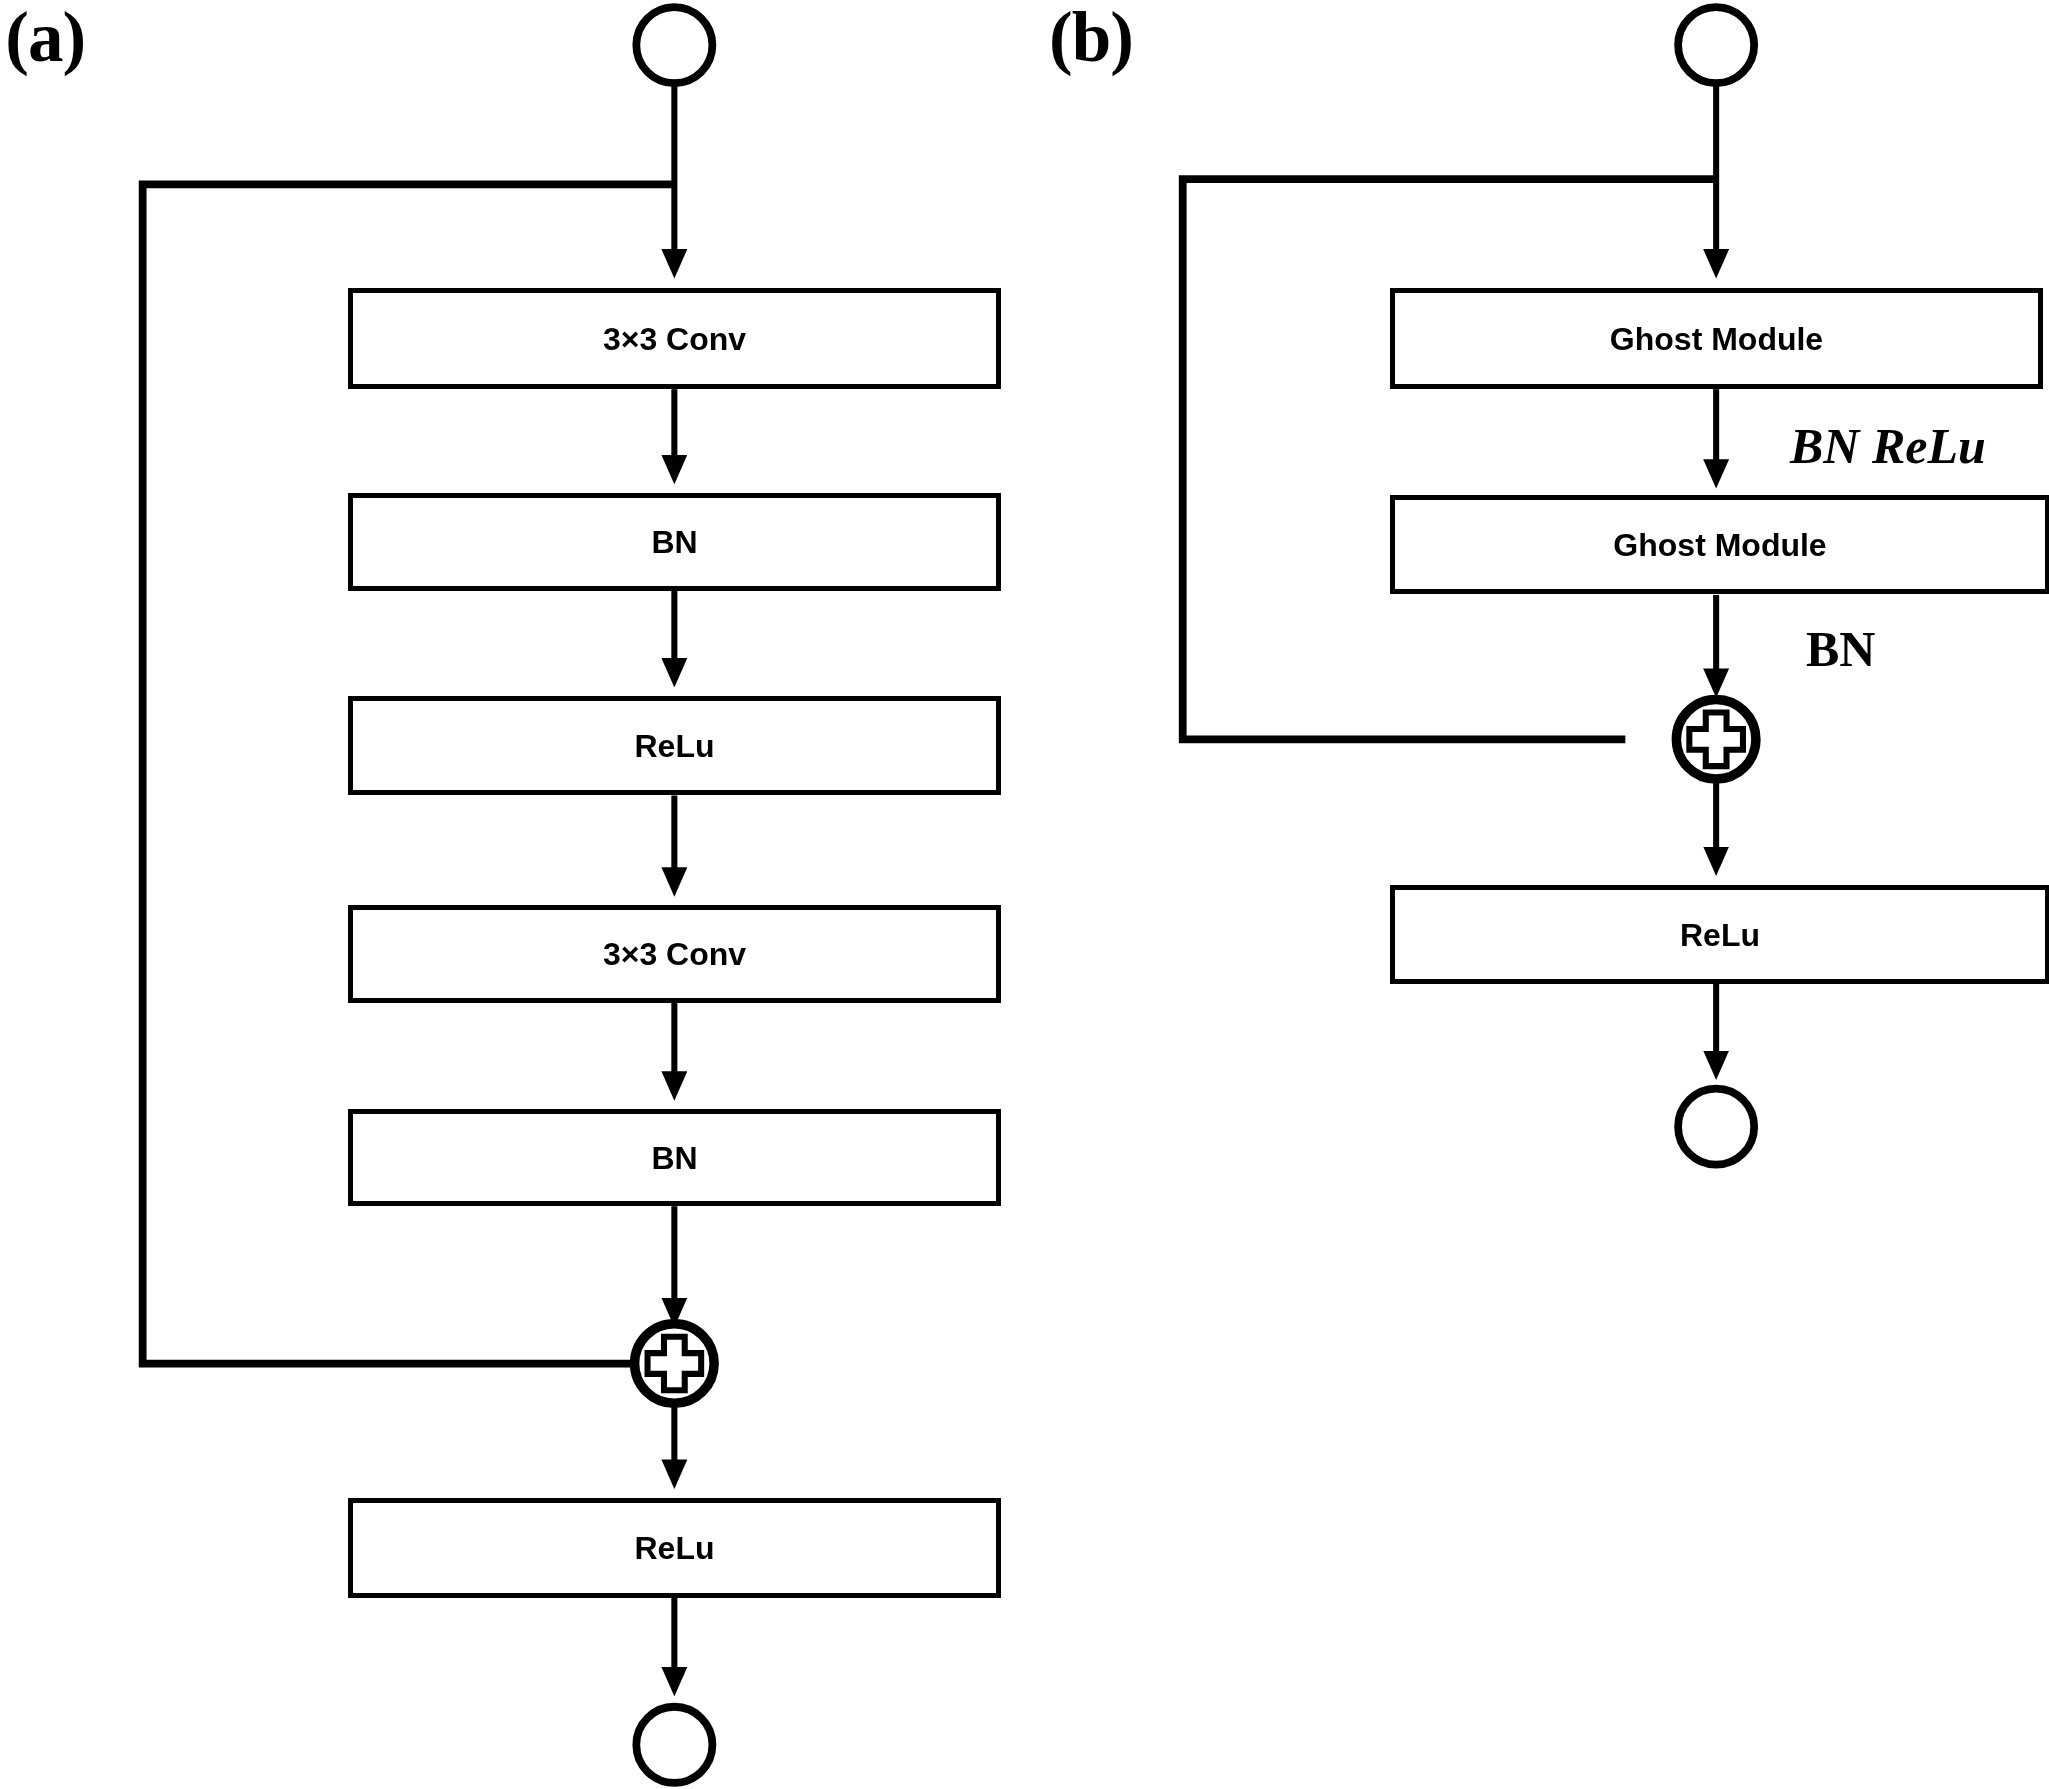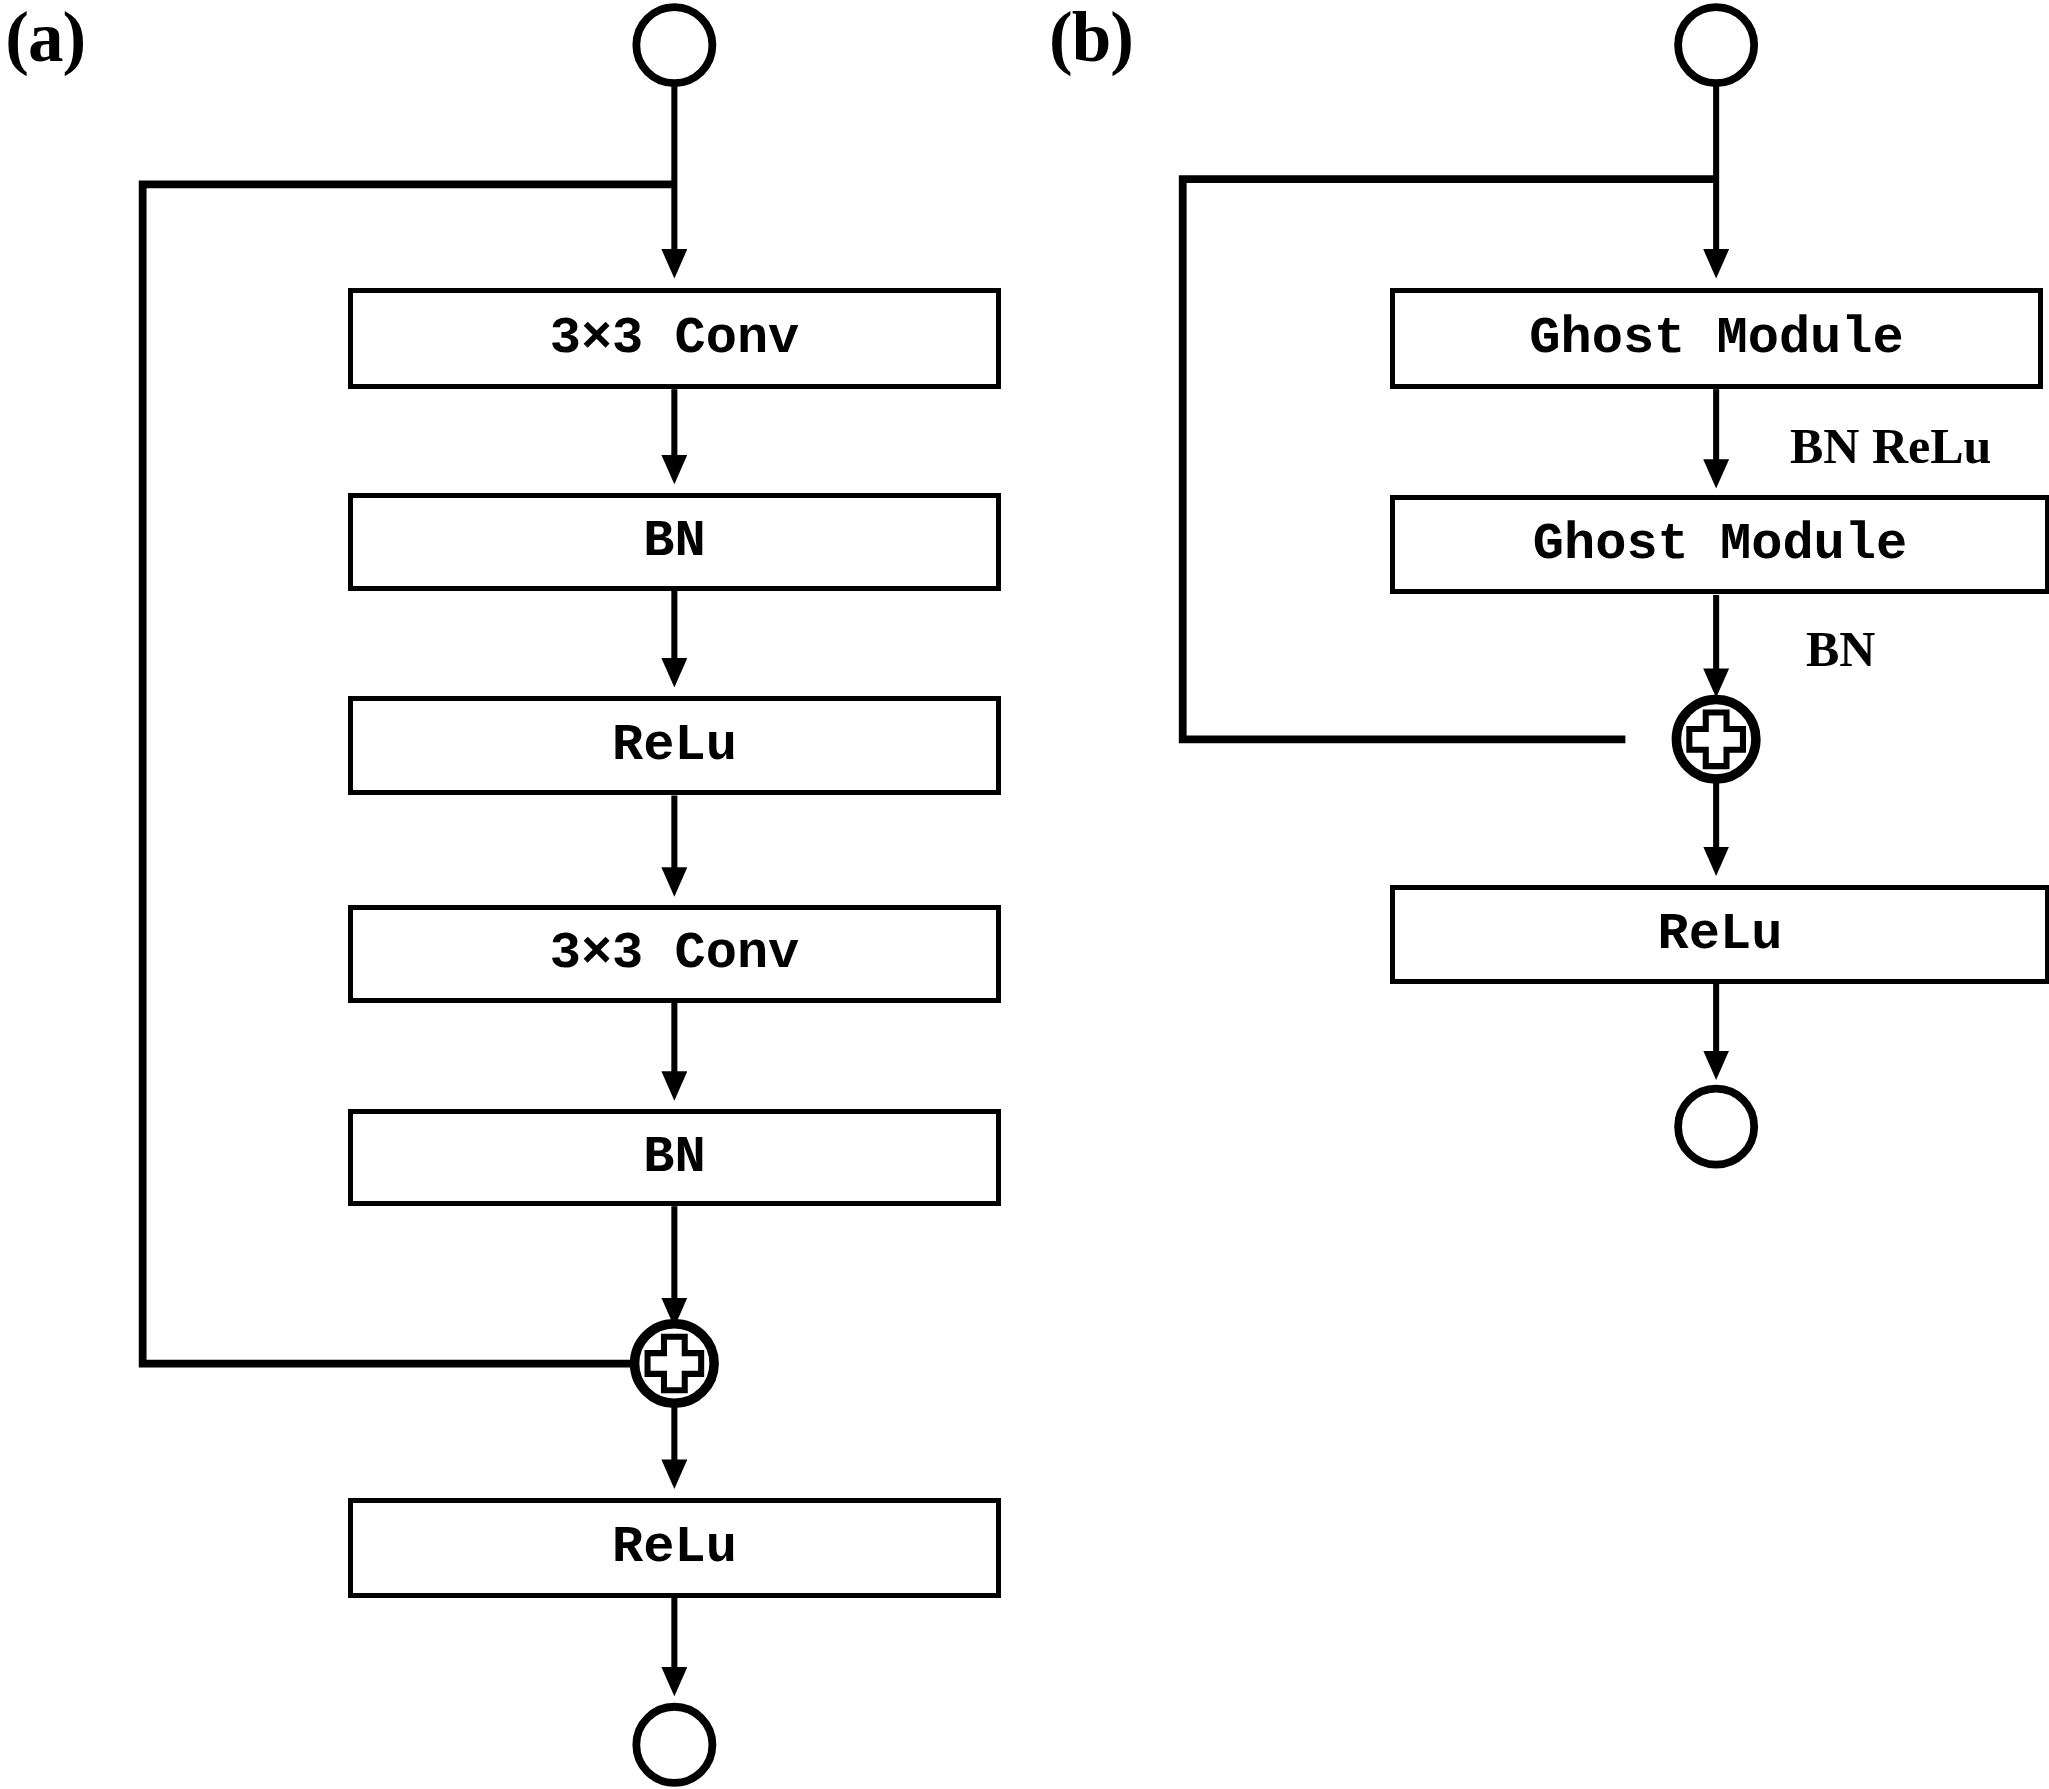--- a/index.html
+++ b/index.html
@@ -38,23 +38,23 @@
   .node-box {
     position: absolute;
     box-sizing: border-box;
     border: 5.2px solid #000000;
     background: #ffffff;
     display: flex;
     align-items: center;
     justify-content: center;
   }
   .node-box > .node-text {
-    font-family: Liberation Mono, monospace;
+    font-family: Liberation Sans, sans-serif;
     font-weight: bold;
-    font-size: 52px;
+    font-size: 32px;
     line-height: 52px;
     color: #000000;
     white-space: nowrap;
   }
   .edge-label {
     position: absolute;
     font-family: "Liberation Serif", "DejaVu Serif", serif;
     font-weight: bold;
     font-size: 50px;
     line-height: 50px;
@@ -156,18 +156,18 @@
   </div>
 
   <div class="node-box" style="left:1390px; top:495px; width:660px; height:99px;">
     <span class="node-text">Ghost Module</span>
   </div>
 
   <div class="node-box" style="left:1390px; top:885px; width:660px; height:99px;">
     <span class="node-text">ReLu</span>
   </div>
 
-  <div class="edge-label" style="left:1790px; top:421px;">BN  ReLu</div>
+  <div class="edge-label" style="left:1790px; top:421px;font-style:italic;">BN  ReLu</div>
 
   <div class="edge-label" style="left:1806px; top:624px;">BN</div>
 
 </div>
 
 
 </body></html>

